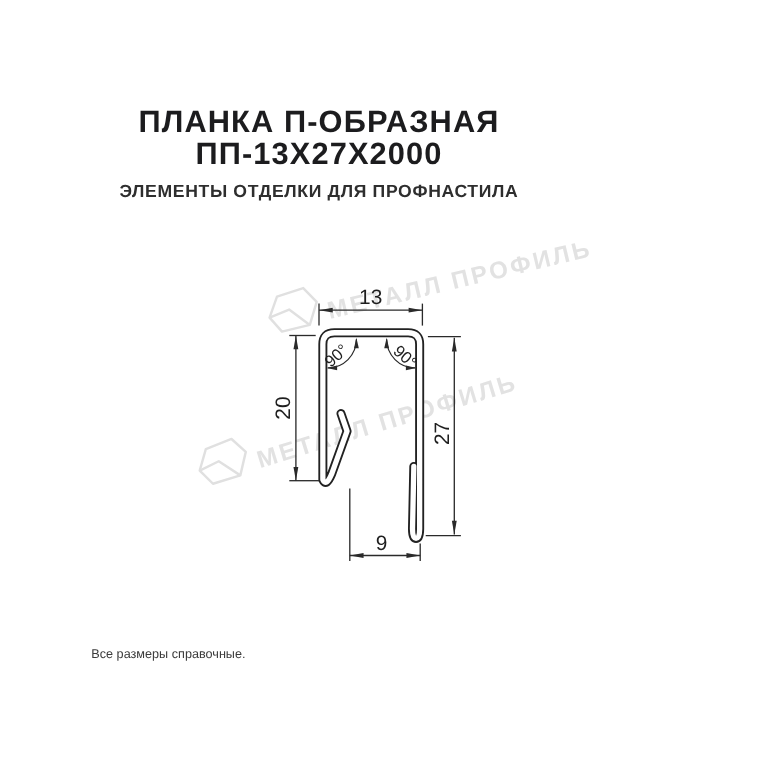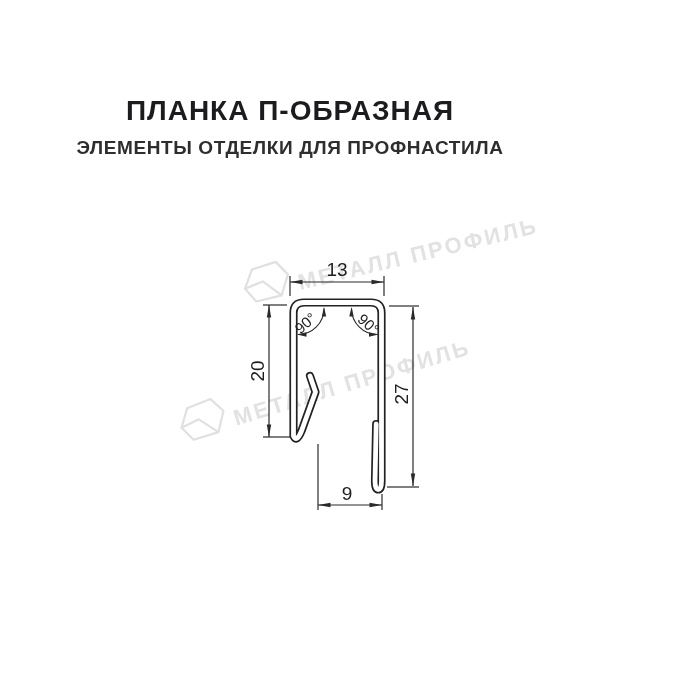--- a/index.html
+++ b/index.html
@@ -8,21 +8,21 @@
     font-family:"Liberation Sans", sans-serif;overflow:hidden;
   }
   .header{
     position:absolute;top:96px;left:0;width:580px;text-align:center;
   }
   .title-line{
     font-size:28px;font-weight:bold;color:#1c1c1e;letter-spacing:1px;
     line-height:29px;
   }
   .subtitle{
-    margin-top:12px;font-size:19px;font-weight:bold;color:#2e2e2e;
+    margin-top:12px;font-size:16px;font-weight:bold;color:#2e2e2e;
     letter-spacing:0.6px;
   }
   .footer{
     position:absolute;left:83px;top:588px;font-size:11.5px;color:#3b3b3b;
     line-height:15.5px;
   }
   svg{position:absolute;left:0;top:0;}
   .dimtext{
     font-family:"Liberation Sans", sans-serif;font-size:19px;fill:#1e1e1e;
   }
@@ -32,20 +32,21 @@
   .wmtext{
     font-family:"Liberation Sans", sans-serif;font-size:22px;font-weight:bold;
     letter-spacing:2.5px;fill:#e2e2e2;
   }
 </style>
 </head>
 <body>
 
 <div class="header">
   <div class="title-line">ПЛАНКА П-ОБРАЗНАЯ</div>
+  <div class="title-line">ПП-13Х27Х2000</div>
   <div class="subtitle">ЭЛЕМЕНТЫ ОТДЕЛКИ ДЛЯ ПРОФНАСТИЛА</div>
 </div>
 
 <svg width="700" height="700" viewBox="0 0 700 700">
 
   <g>
     <g transform="translate(245,297) rotate(-13.5)">
       <g stroke="#e0e0e0" stroke-width="2.2" fill="#ffffff" stroke-linejoin="round">
         <path d="M 2 -8 L 13 -25 L 38 -27 L 47 -12 L 36 7 L 10 7 Z"></path>
         <path d="M 2 -8 L 21 -11 L 36 7" fill="none"></path>
@@ -116,13 +117,14 @@
     <line x1="318" y1="444" x2="318" y2="510"></line>
     <line x1="382" y1="494" x2="382" y2="510"></line>
     <line x1="318" y1="505" x2="382" y2="505"></line>
     <polygon points="318,505 330.5,502.8 330.5,507.2" fill="#2a2a2a" stroke="none"></polygon>
     <polygon points="382,505 369.5,502.8 369.5,507.2" fill="#2a2a2a" stroke="none"></polygon>
     <text class="dimtext" x="347" y="500" text-anchor="middle" stroke="none">9</text>
   </g>
 </svg>
 
 <div class="footer">
+  <div>Все размеры справочные.</div>
 </div>
 
 </body></html>

